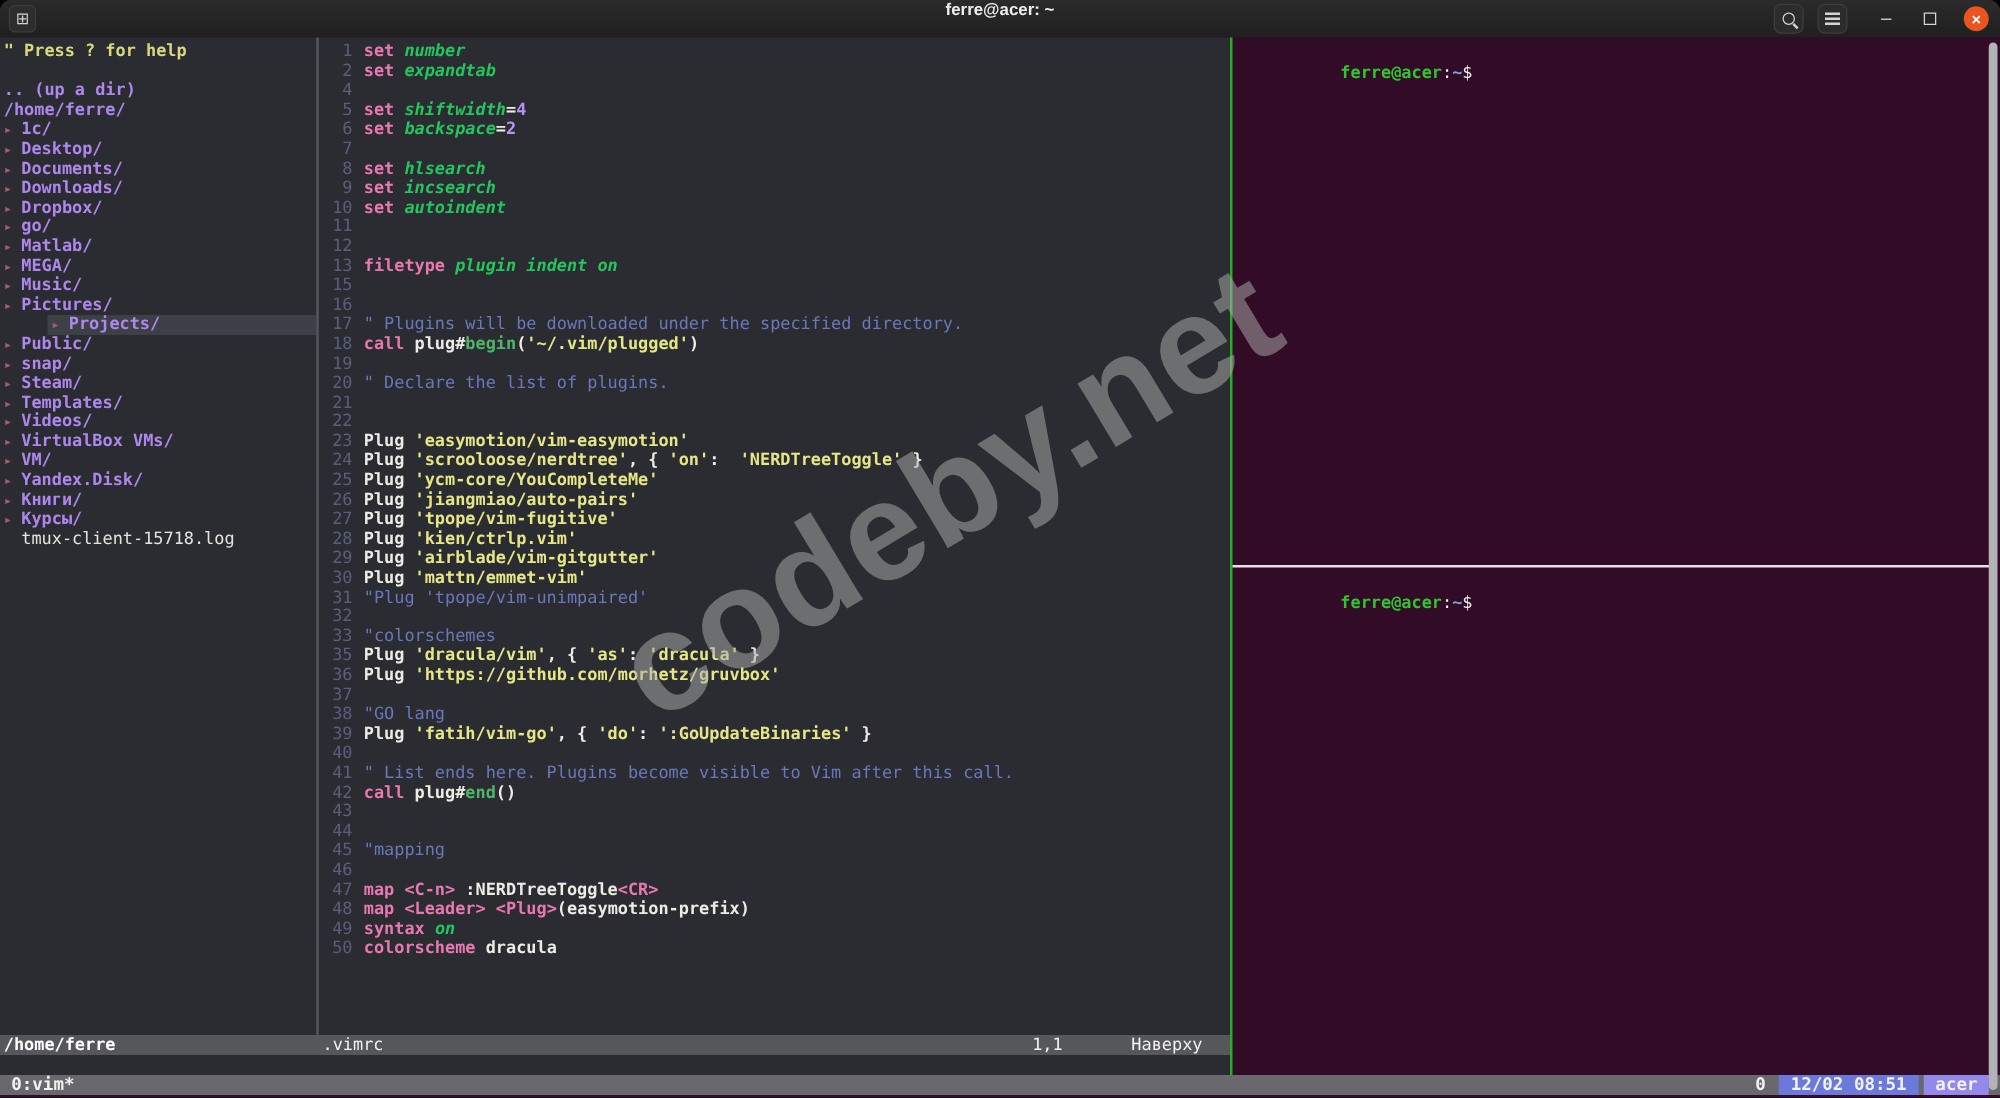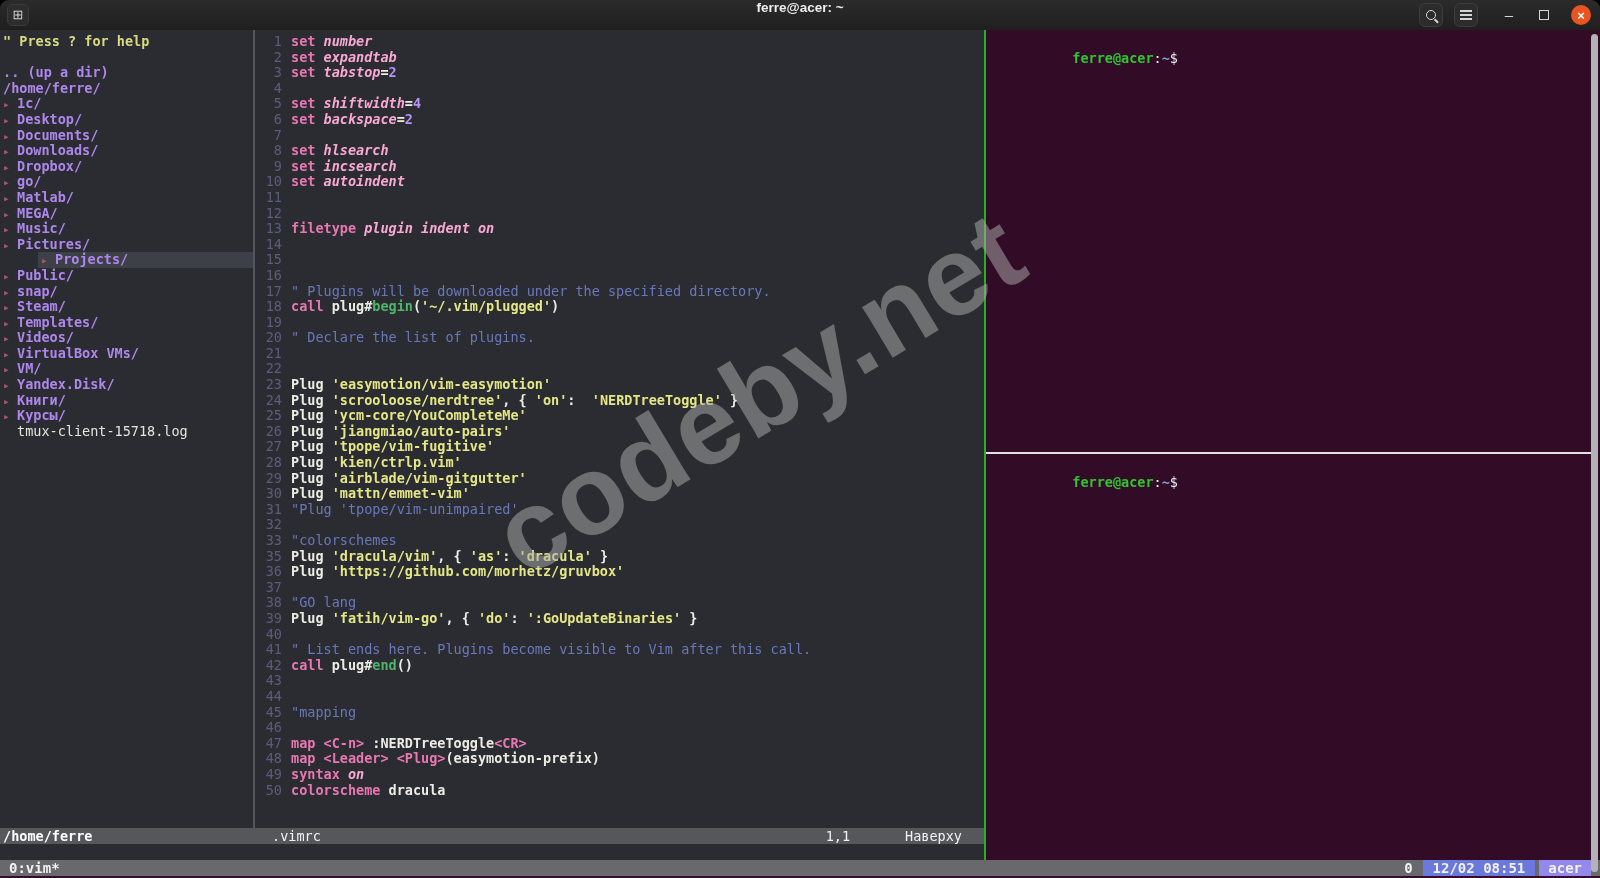--- a/index.html
+++ b/index.html
@@ -30,26 +30,26 @@
   .trow{height:15.6px;line-height:15.6px;font-size:13.5px;white-space:pre;font-weight:bold;padding-left:3px;}
   .trow.sel{background:#3d4047;margin-left:38px;}
   .trow.help .tlabel{color:#d9da7d;}
   .trow.updir .tlabel,.trow.root .tlabel,.trow.dir .tlabel{color:#ae87ec;}
   .trow.file .tlabel{color:#e4e4de;font-weight:normal;}
   .arrow{display:inline-block;width:14px;color:#aa5a66;font-size:11px;}
   .vsep{position:absolute;left:253px;top:0;width:2px;height:798px;background:#54555e;}
   .code{position:absolute;left:255px;top:4px;right:0;}
   .crow{height:15.6px;line-height:15.6px;font-size:13.5px;white-space:pre;font-weight:bold;}
   .ln{display:inline-block;width:27px;text-align:right;margin-right:9px;color:#5a5e7d;font-weight:normal;}
-  .sk{color:#e878b2;} .so{color:#f9a8d4;font-style:italic;} .sp{color:#ecebe4;}
+  .sk{color:#e878b2;} .so{color:#22c55e;font-style:italic;} .sp{color:#ecebe4;}
   .sc{color:#6a78bb;font-weight:normal;} .ss{color:#e5e786;} .sf{color:#4fb56b;} .sn{color:#b793f5;}
   .statusline{position:absolute;left:0;top:798px;width:984px;height:16px;background:#56575b;display:flex;
               font-size:13.5px;line-height:16px;color:#f2f2f2;white-space:pre;}
   .sl-left{width:255px;padding-left:3px;font-weight:bold;color:#fff;}
-  .sl-right{flex:1;display:flex;margin-left:14px;}
+  .sl-right{flex:1;display:flex;}
   .sl-ruler{margin-left:auto;}
   .sl-top{margin-left:55px;margin-right:22px;}
   .vborder{position:absolute;left:984px;top:0;width:2px;height:830px;background:#21b121;}
   .right-panes{position:absolute;left:986px;top:0;right:0;height:710px;text-decoration:underline;}
   .rpane{position:absolute;left:0;right:0;}
   .rpane.top{top:0;height:422px;}
   .hborder{position:absolute;top:422px;left:0;right:7px;height:2px;background:#e3e3e3;}
   .rpane.bottom{top:424px;bottom:0;}
   .prompt-line{padding:4px 0 0 5px;font-size:13.5px;font-weight:bold;white-space:pre;}
   .p-user{color:#2fc62f;} .p-colon{color:#efefef;font-weight:normal;} .p-path{color:#7d9ed8;} .p-dollar{color:#efefef;font-weight:normal;}
@@ -122,32 +122,30 @@
           <div class="trow dir"><span class="arrow">▸</span><span class="tlabel">VM/</span></div>
           <div class="trow dir"><span class="arrow">▸</span><span class="tlabel">Yandex.Disk/</span></div>
           <div class="trow dir"><span class="arrow">▸</span><span class="tlabel">Книги/</span></div>
           <div class="trow dir"><span class="arrow">▸</span><span class="tlabel">Курсы/</span></div>
           <div class="trow file"><span class="arrow"> </span><span class="tlabel">tmux-client-15718.log</span></div>
         </div>
       <div class="vsep"></div>
       <div class="code" id="code">
           <div class="crow"><span class="ln">1</span><span class="sk">set </span><span class="so">number</span></div>
           <div class="crow"><span class="ln">2</span><span class="sk">set </span><span class="so">expandtab</span></div>
-          <div class="crow"><span class="ln">3</span><span class="sk">set </span><span class="so">tabstop</span><span class="sp">=</span><span class="sn">2</span></div>
           <div class="crow"><span class="ln">4</span></div>
           <div class="crow"><span class="ln">5</span><span class="sk">set </span><span class="so">shiftwidth</span><span class="sp">=</span><span class="sn">4</span></div>
           <div class="crow"><span class="ln">6</span><span class="sk">set </span><span class="so">backspace</span><span class="sp">=</span><span class="sn">2</span></div>
           <div class="crow"><span class="ln">7</span></div>
           <div class="crow"><span class="ln">8</span><span class="sk">set </span><span class="so">hlsearch</span></div>
           <div class="crow"><span class="ln">9</span><span class="sk">set </span><span class="so">incsearch</span></div>
           <div class="crow"><span class="ln">10</span><span class="sk">set </span><span class="so">autoindent</span></div>
           <div class="crow"><span class="ln">11</span></div>
           <div class="crow"><span class="ln">12</span></div>
           <div class="crow"><span class="ln">13</span><span class="sk">filetype </span><span class="so">plugin indent on</span></div>
-          <div class="crow"><span class="ln">14</span></div>
           <div class="crow"><span class="ln">15</span></div>
           <div class="crow"><span class="ln">16</span></div>
           <div class="crow"><span class="ln">17</span><span class="sc">" Plugins will be downloaded under the specified directory.</span></div>
           <div class="crow"><span class="ln">18</span><span class="sk">call </span><span class="sp">plug#</span><span class="sf">begin</span><span class="sp">(</span><span class="ss">'~/.vim/plugged'</span><span class="sp">)</span></div>
           <div class="crow"><span class="ln">19</span></div>
           <div class="crow"><span class="ln">20</span><span class="sc">" Declare the list of plugins.</span></div>
           <div class="crow"><span class="ln">21</span></div>
           <div class="crow"><span class="ln">22</span></div>
           <div class="crow"><span class="ln">23</span><span class="sp">Plug </span><span class="ss">'easymotion/vim-easymotion'</span></div>
           <div class="crow"><span class="ln">24</span><span class="sp">Plug </span><span class="ss">'scrooloose/nerdtree'</span><span class="sp">, { </span><span class="ss">'on'</span><span class="sp">:  </span><span class="ss">'NERDTreeToggle'</span><span class="sp"> }</span></div>

